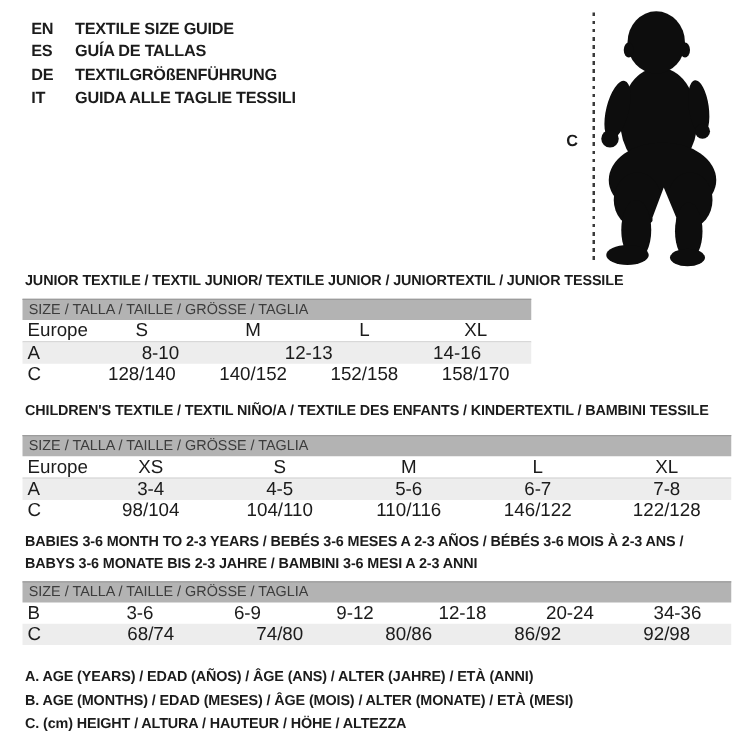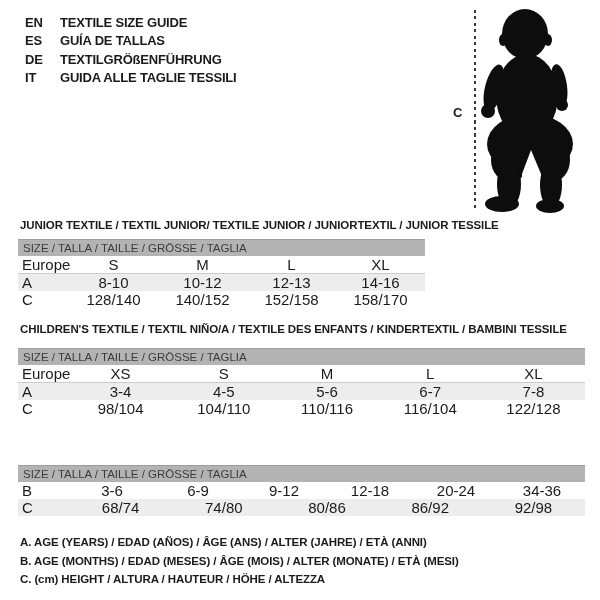--- a/index.html
+++ b/index.html
@@ -95,21 +95,20 @@
     <div class="trow bordered">
       <div class="lbl">Europe</div>
       <div class="cell">S</div>
       <div class="cell">M</div>
       <div class="cell">L</div>
       <div class="cell">XL</div>
     </div>
     <div class="trow shaded">
       <div class="lbl">A</div>
       <div class="cell">8-10</div>
-      <div class="cell">10-12</div>
       <div class="cell">12-13</div>
       <div class="cell">14-16</div>
     </div>
     <div class="trow">
       <div class="lbl">C</div>
       <div class="cell">128/140</div>
       <div class="cell">140/152</div>
       <div class="cell">152/158</div>
       <div class="cell">158/170</div>
     </div>
@@ -132,25 +131,29 @@
       <div class="cell">4-5</div>
       <div class="cell">5-6</div>
       <div class="cell">6-7</div>
       <div class="cell">7-8</div>
     </div>
     <div class="trow">
       <div class="lbl">C</div>
       <div class="cell">98/104</div>
       <div class="cell">104/110</div>
       <div class="cell">110/116</div>
-      <div class="cell">116/104</div>
+      <div class="cell">146/122</div>
       <div class="cell">122/128</div>
     </div>
   </div>
 
+  <div class="abs sec-title" style="top:426px;">
+    <div>BABIES 3-6 MONTH TO 2-3 YEARS / BEBÉS 3-6 MESES A 2-3 AÑOS / BÉBÉS 3-6 MOIS À 2-3 ANS /</div>
+    <div>BABYS 3-6 MONATE BIS 2-3 JAHRE / BAMBINI 3-6 MESI A 2-3 ANNI</div>
+  </div>
   <div class="abs tbl" style="top:465px; width:567px;">
     <div class="size-bar">SIZE / TALLA / TAILLE / GRÖSSE / TAGLIA</div>
     <div class="trow">
       <div class="lbl">B</div>
       <div class="cell">3-6</div>
       <div class="cell">6-9</div>
       <div class="cell">9-12</div>
       <div class="cell">12-18</div>
       <div class="cell">20-24</div>
       <div class="cell">34-36</div>

